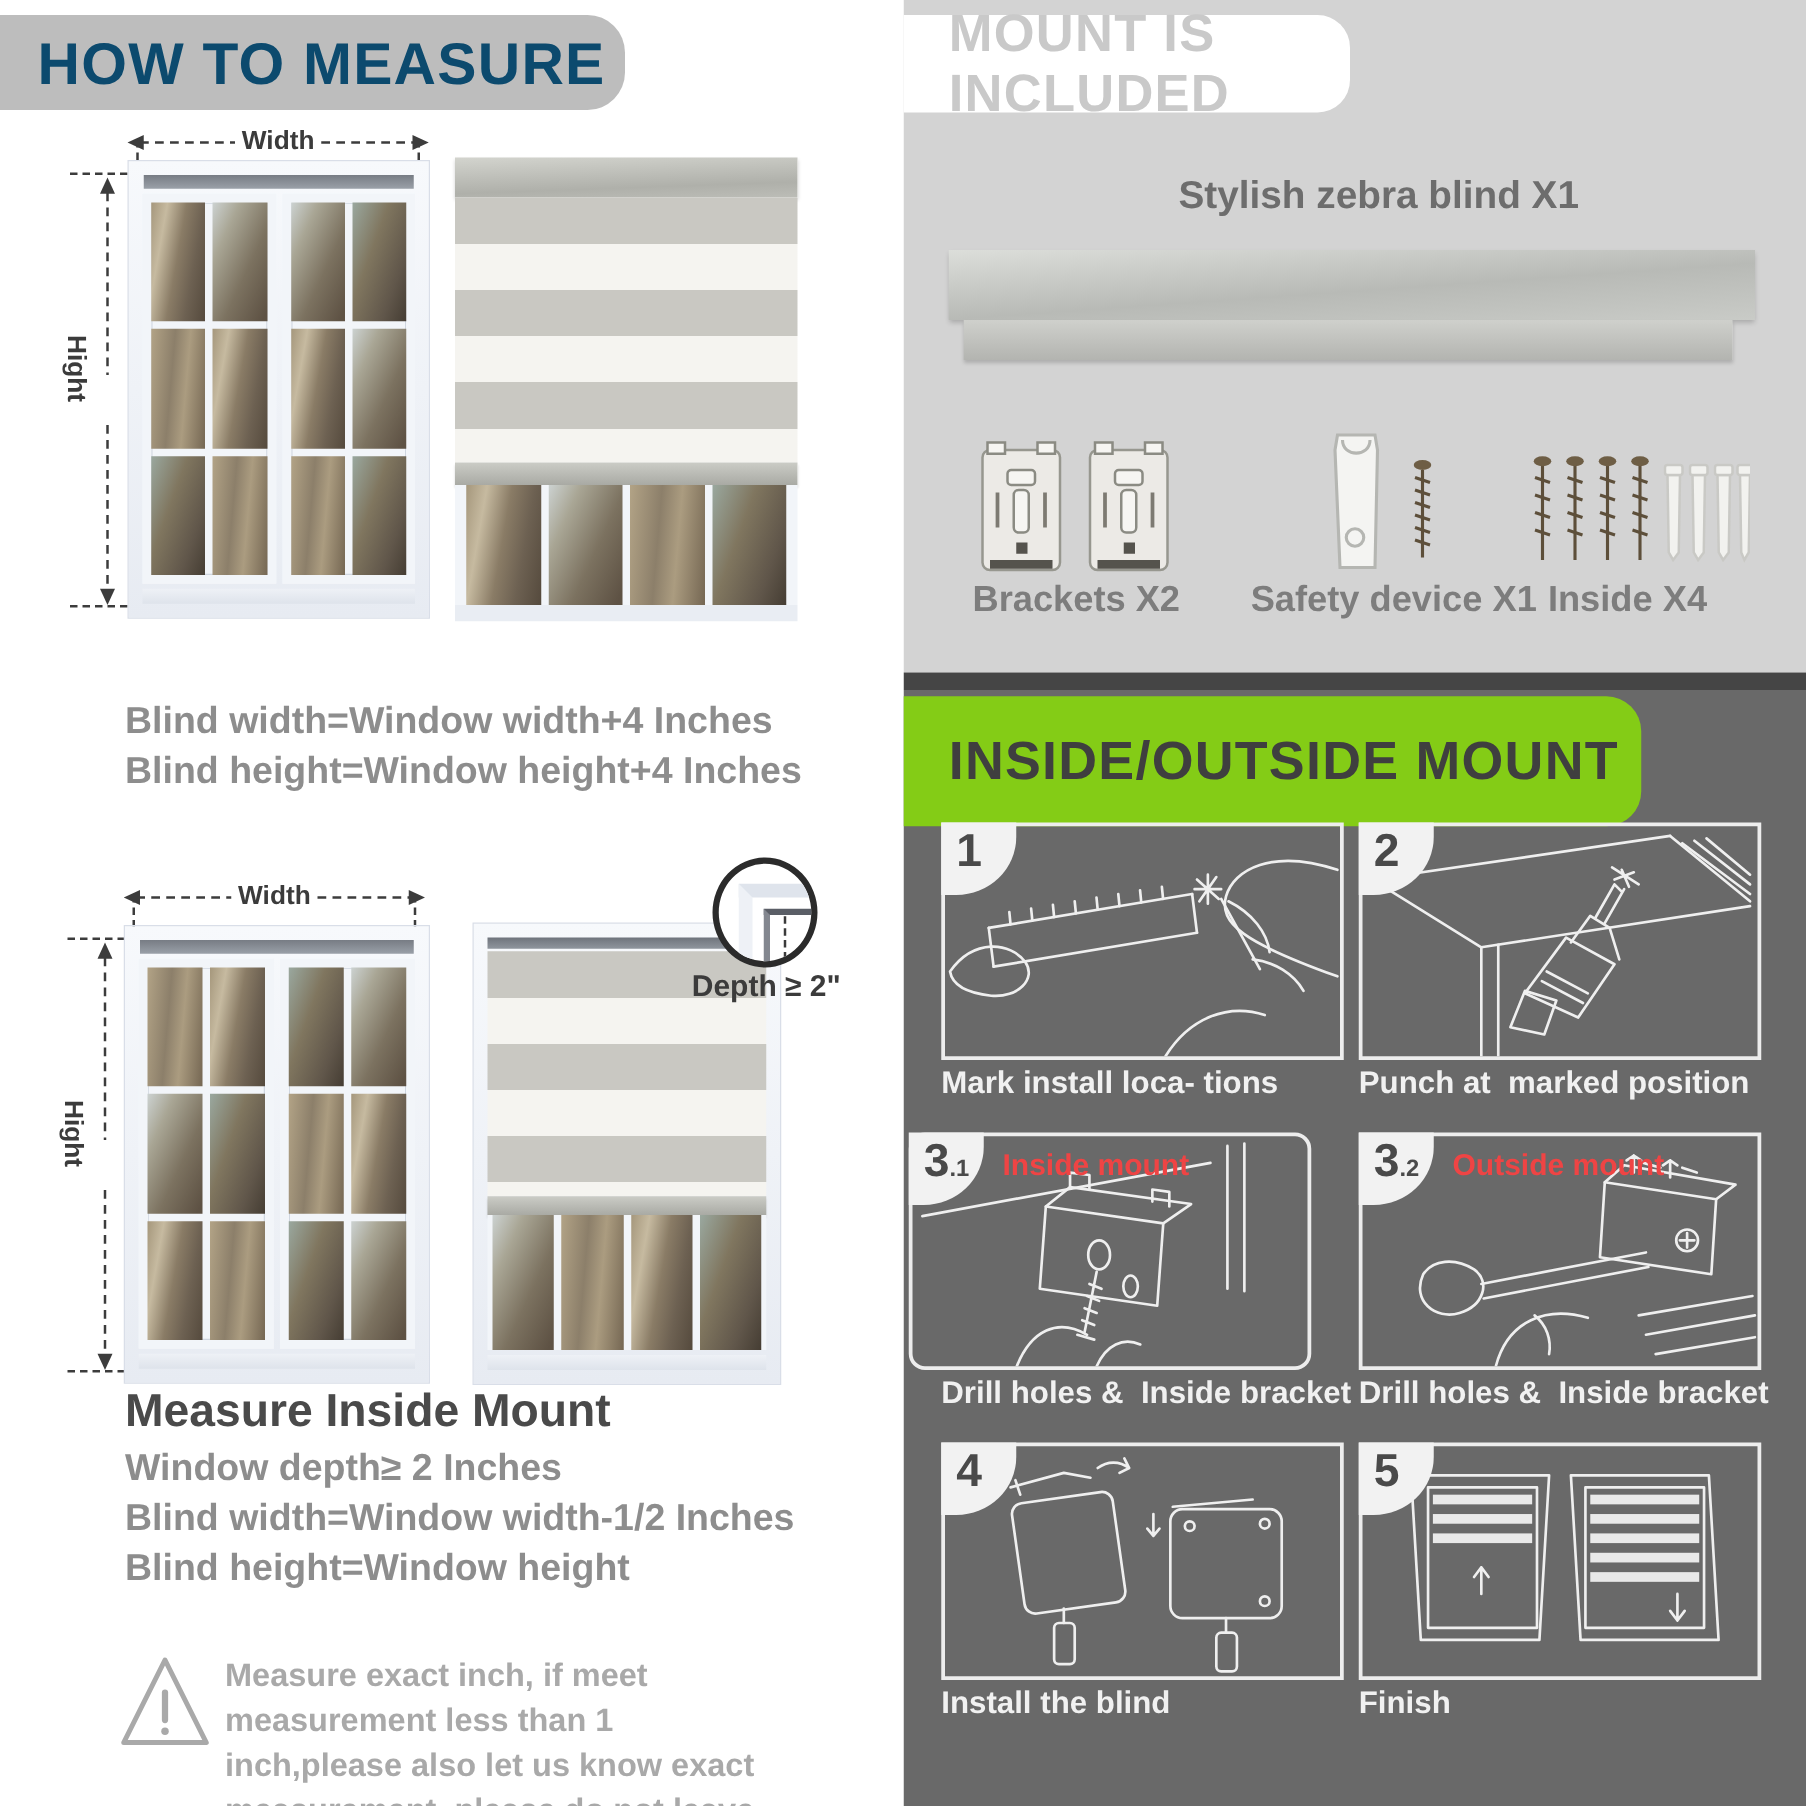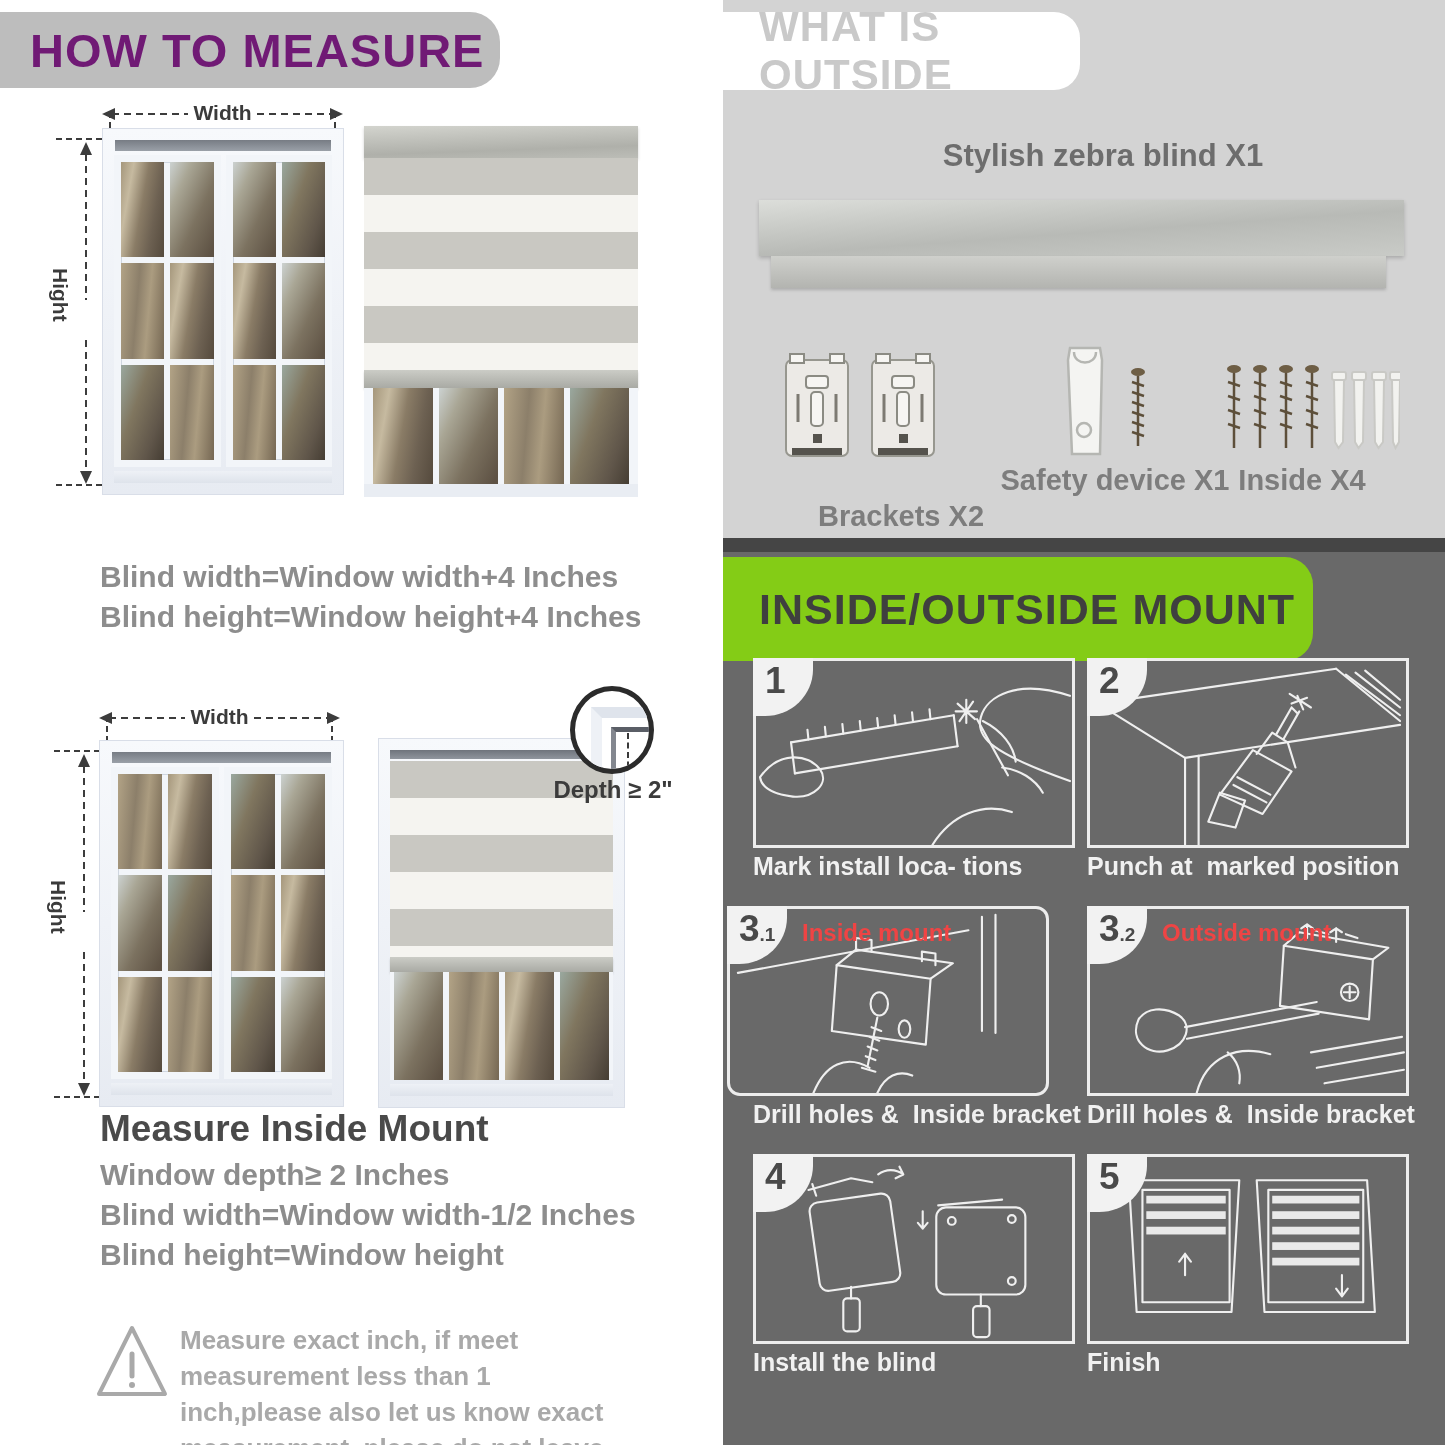--- a/index.html
+++ b/index.html
@@ -4,21 +4,21 @@
 <style>
   * { margin:0; padding:0; box-sizing:border-box; }
   body { font-family:"Liberation Sans", sans-serif; background:#fff; }
   .page { position:relative; width:1445px; height:1445px; background:#ffffff; overflow:hidden; }
 
   
   .banner {
     position:absolute; left:0; top:12px; width:500px; height:76px;
     background:#bdbdbd; border-radius:0 30px 30px 0;
     display:flex; align-items:center; padding-left:30px;
-    color:#701a75; font-size:47px; font-weight:bold; letter-spacing:1px;
+    color:#0c4a6e; font-size:47px; font-weight:bold; letter-spacing:1px;
   }
   .sec-title { position:absolute; left:100px; color:#4a4a4a; font-size:37px; font-weight:bold; }
   .sec-line  { position:absolute; left:100px; color:#8d8d8d; font-size:30px; font-weight:bold; }
 
   
   .warrow { position:absolute; width:245px; height:20px; }
   .warrow .wlabel { position:absolute; left:0; right:0; top:-3px; text-align:center;
     color:#3b3b3b; font-size:21px; font-weight:bold; }
   .vd { position:absolute; top:8px; height:36px; border-left:2px dashed #3c3c3c; }
   .vd-l { left:9px; } .vd-r { right:9px; }
@@ -262,21 +262,21 @@
   <svg class="tri" width="74" height="82">
     <path d="M37 8 L70 74 L4 74 Z" fill="none" stroke="#a9a9a9" stroke-width="4" stroke-linejoin="round"></path>
     <line x1="37" y1="34" x2="37" y2="56" stroke="#a9a9a9" stroke-width="5" stroke-linecap="round"></line>
     <circle cx="37" cy="65" r="3" fill="#a9a9a9"></circle>
   </svg>
   <div class="warning">Measure exact inch, if meet measurement less than 1 inch,please also let us know exact measurement, please do not leave it</div>
 
   <div class="right-light"></div>
 
   <div class="included-box">
-    <span>WHAT IS OUTSIDE</span>
+    <span>MOUNT IS INCLUDED</span>
   </div>
 
   <div class="blind-label">Stylish zebra blind X1</div>
 
   <div class="headrail-top"></div>
   <div class="headrail-bottom"></div>
 
   <svg style="position:absolute; left:782px; top:350px;" width="156" height="116">
     <g stroke="#97978f" stroke-width="2" fill="#eceae6">
       <rect x="4" y="10" width="62" height="96" rx="6"></rect>
@@ -298,21 +298,21 @@
       <line x1="102" y1="44" x2="102" y2="72"></line>
         <line x1="140" y1="44" x2="140" y2="72"></line>
     </g>
     <g fill="#55534d">
       <rect x="10" y="98" width="50" height="7"></rect>
       <rect x="96" y="98" width="50" height="7"></rect>
       <rect x="31" y="84" width="9" height="9"></rect>
       <rect x="117" y="84" width="9" height="9"></rect>
     </g>
   </svg>
-  <div class="comp-label" style="left:796px; width:210px;margin-top:36px;">Brackets X2</div>
+  <div class="comp-label" style="left:756px; width:210px;">Brackets X2</div>
 
   <svg style="position:absolute; left:1056px; top:342px;" width="110" height="120">
     <g stroke="#b5b6b2" stroke-width="2.5" fill="#f4f4f2">
       <path d="M14 6 L44 6 L46 18 L44 112 L16 112 L12 18 Z"></path>
       <path d="M18 10 C18 24 40 24 40 10" fill="none"></path>
     </g>
     <circle cx="28" cy="88" r="7" fill="none" stroke="#b5b6b2" stroke-width="2.5"></circle>
     <g stroke="#5d4f3a" stroke-width="2.5">
       <line x1="82" y1="34" x2="82" y2="104"></line>
       <line x1="76" y1="40" x2="88" y2="44"></line>

